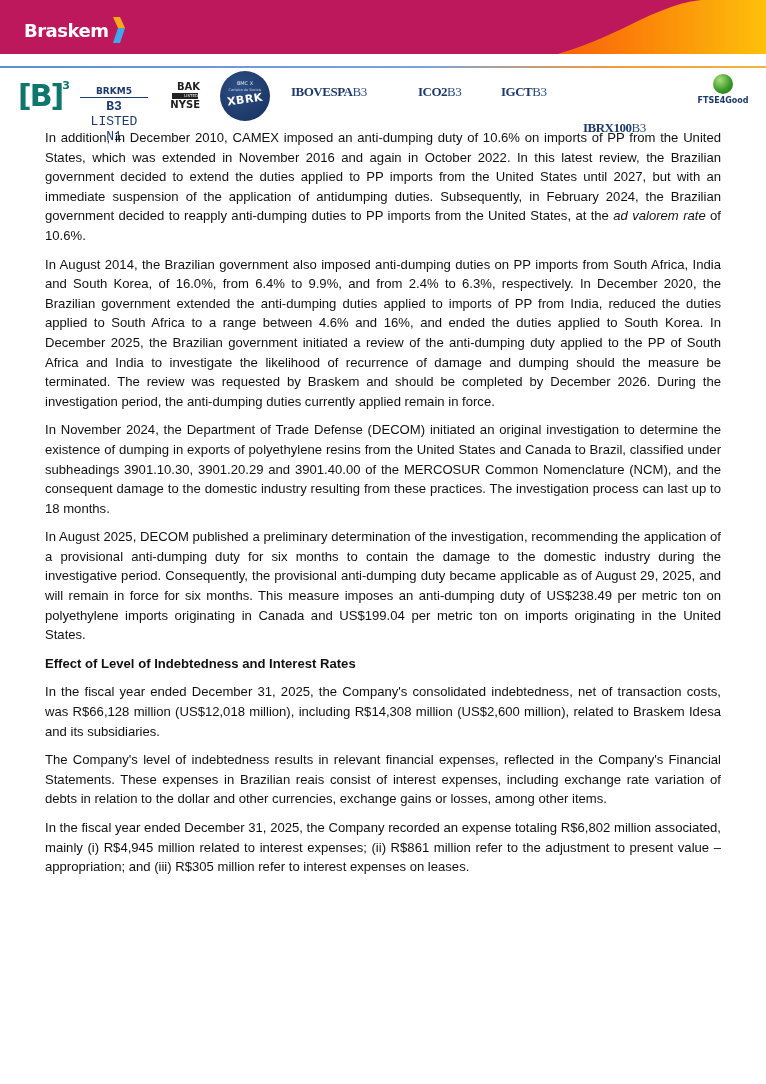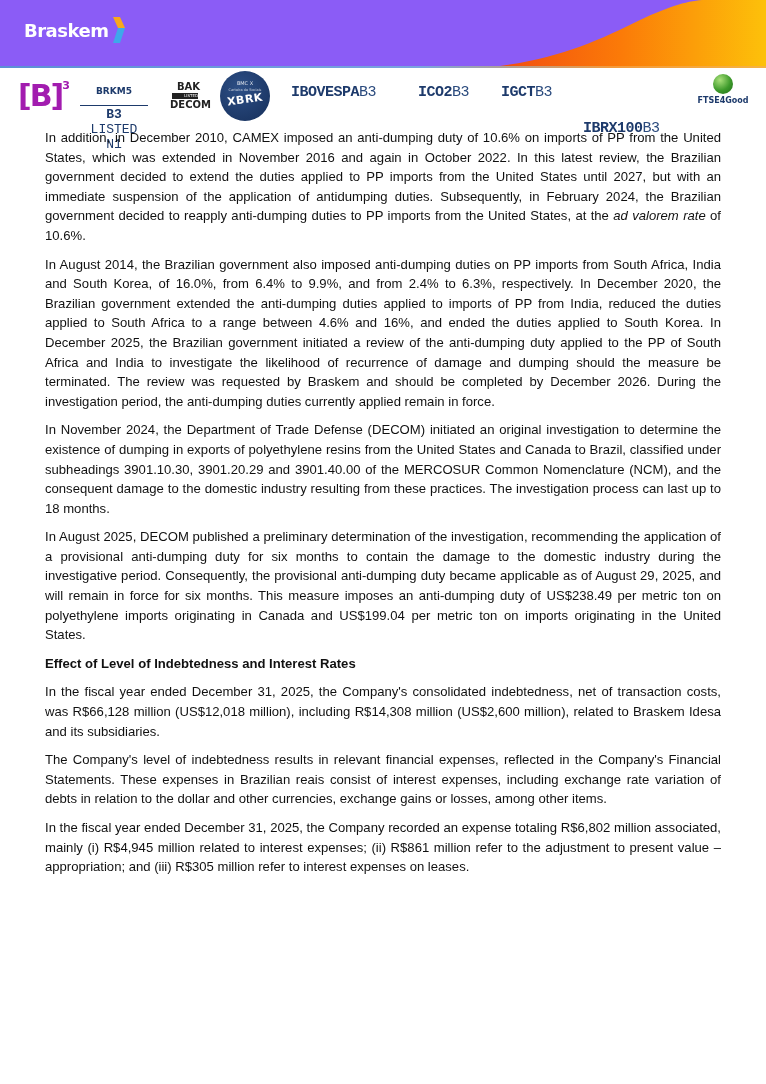--- a/index.html
+++ b/index.html
@@ -1,46 +1,46 @@
 <!DOCTYPE html>
 <html><head>
 <meta charset="utf-8">
 <style>
   html, body { margin: 0; padding: 0; background: #ffffff; }
   body { width: 766px; height: 1084px; position: relative; overflow: hidden;
          font-family: "Liberation Sans Narrow", "Liberation Sans", sans-serif; color: #111; }
 
   
-  .banner { position: absolute; left: 0; top: 0; width: 766px; height: 66px; background: #8b5cf6; overflow: hidden; }
+  .banner { position: absolute; left: 0; top: 0; width: 766px; height: 54px; background: #be185d; overflow: hidden; }
   .banner svg.wave { position: absolute; left: 0; top: 0; }
   .brand { position: absolute; left: 24px; top: 16px; display: flex; align-items: center; }
   .brand-text { font-family: "DejaVu Sans", sans-serif; font-weight: bold; font-size: 18px; color: #fff; letter-spacing: -0.5px; }
   .brand-mark { margin-left: 4px; }
   .banner-rule { position: absolute; left: 0; top: 66px; width: 766px; height: 2px;
                  background: linear-gradient(90deg, #5b8fd6 0%, #7aa3e0 55%, #f49a3a 80%, #f5b342 100%); }
 
   
   .logos { position: absolute; left: 0; top: 68px; width: 766px; height: 56px; }
   .logo { position: absolute; }
-  .b3 { left: 18px; top: 10px; font-family: "DejaVu Sans", sans-serif; font-weight: bold; color: #a21caf; font-size: 30px; letter-spacing: -2px; }
+  .b3 { left: 18px; top: 10px; font-family: "DejaVu Sans", sans-serif; font-weight: bold; color: #0f766e; font-size: 30px; letter-spacing: -2px; }
   .b3 sup { font-size: 11px; position: relative; top: -6px; letter-spacing: 0; }
   .brkm { left: 80px; top: 18px; width: 68px; text-align: center; font-family: "DejaVu Sans", sans-serif; color: #1d3a6b; }
-  .brkm .t1 { font-size: 9px; font-weight: bold; border-bottom: 1px solid #1d3a6b; padding-bottom: 9px; }
+  .brkm .t1 { font-size: 9px; font-weight: bold; border-bottom: 1px solid #1d3a6b; padding-bottom: 1px; }
   .brkm .t2 { font-size: 13px; margin-top: 1px; font-family: Liberation Mono, monospace; }
   .brkm .t2 b { font-weight: bold; }
   .nyse { left: 170px; top: 14px; width: 30px; text-align: right; font-family: "DejaVu Sans", sans-serif; color: #222; line-height: 1; }
   .nyse .a { font-size: 10px; font-weight: bold; }
   .nyse .b { font-size: 4px; background: #222; color: #fff; margin: 1px 2px; padding: 1px 0; }
   .nyse .c { font-size: 10px; font-weight: bold; }
   .xbrk { left: 220px; top: 3px; width: 50px; height: 50px; border-radius: 50%; background: radial-gradient(circle at 40% 35%, #2d4f86, #162f5a);
           color: #fff; font-family: "DejaVu Sans", sans-serif; text-align: center; }
   .xbrk .s1 { font-size: 5px; margin-top: 9px; opacity: 0.85; }
   .xbrk .s2 { font-size: 3.5px; opacity: 0.7; margin-top: 2px; }
   .xbrk .s3 { font-size: 11px; font-weight: bold; margin-top: 1px; letter-spacing: 0.5px; transform: rotate(-8deg); }
-  .idx { top: 16px; font-family: Liberation Mono, monospace; color: #1d3a6b; font-size: 15px; letter-spacing: -0.5px; }
+  .idx { top: 16px; font-family: Liberation Serif, serif; color: #1d3a6b; font-size: 13px; letter-spacing: -0.5px; }
   .idx b { font-weight: bold; }
   .idx span.l { font-weight: normal; color: #2a4a7d; }
   .ibov { left: 291px; }
   .ico2 { left: 418px; }
   .igct { left: 501px; }
   .ibrx { left: 583px; margin-top: 36px; }
   .ftse { left: 692px; top: 6px; width: 62px; text-align: center; font-family: "DejaVu Sans", sans-serif; }
   .ftse .globe { width: 20px; height: 20px; border-radius: 50%; margin: 0 auto;
                  background: radial-gradient(circle at 35% 30%, #a9e07a, #3d9a2b 55%, #1f6a17); }
   .ftse .lbl { font-size: 8px; color: #1d3a6b; margin-top: 2px; font-weight: bold; }
@@ -79,21 +79,21 @@
   <div class="logo b3">
     [<span>B</span>]<sup>3</sup>
   </div>
   <div class="logo brkm">
     <div class="t1">BRKM5</div>
     <div class="t2"><b>B3</b> <span>LISTED N1</span></div>
   </div>
   <div class="logo nyse">
     <div class="a">BAK</div>
     <div class="b">LISTED</div>
-    <div class="c">DECOM</div>
+    <div class="c">NYSE</div>
   </div>
   <div class="logo xbrk">
     <div class="s1">BMC X</div>
     <div class="s2">Carteira de Sociais</div>
     <div class="s3">XBRK</div>
   </div>
   <div class="logo idx ibov">
     <b>IBOVESPA</b><span class="l">B3</span>
   </div>
   <div class="logo idx ico2">

